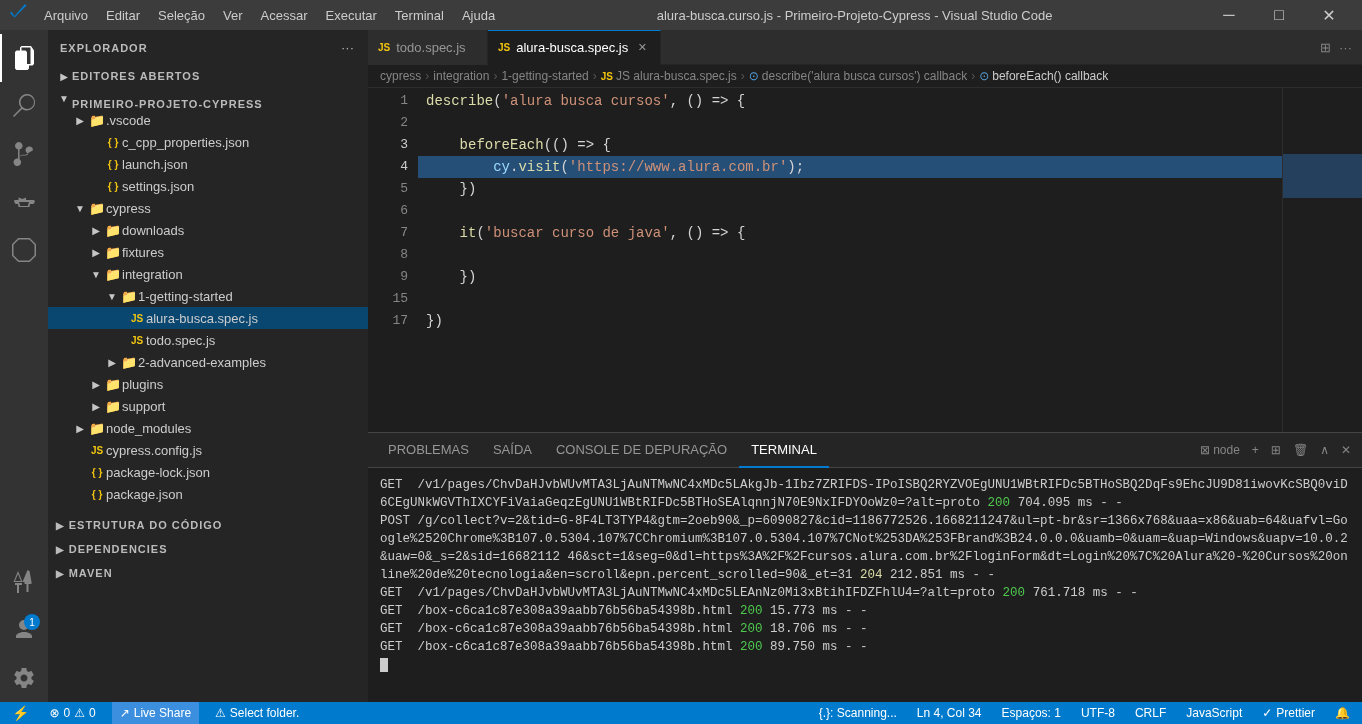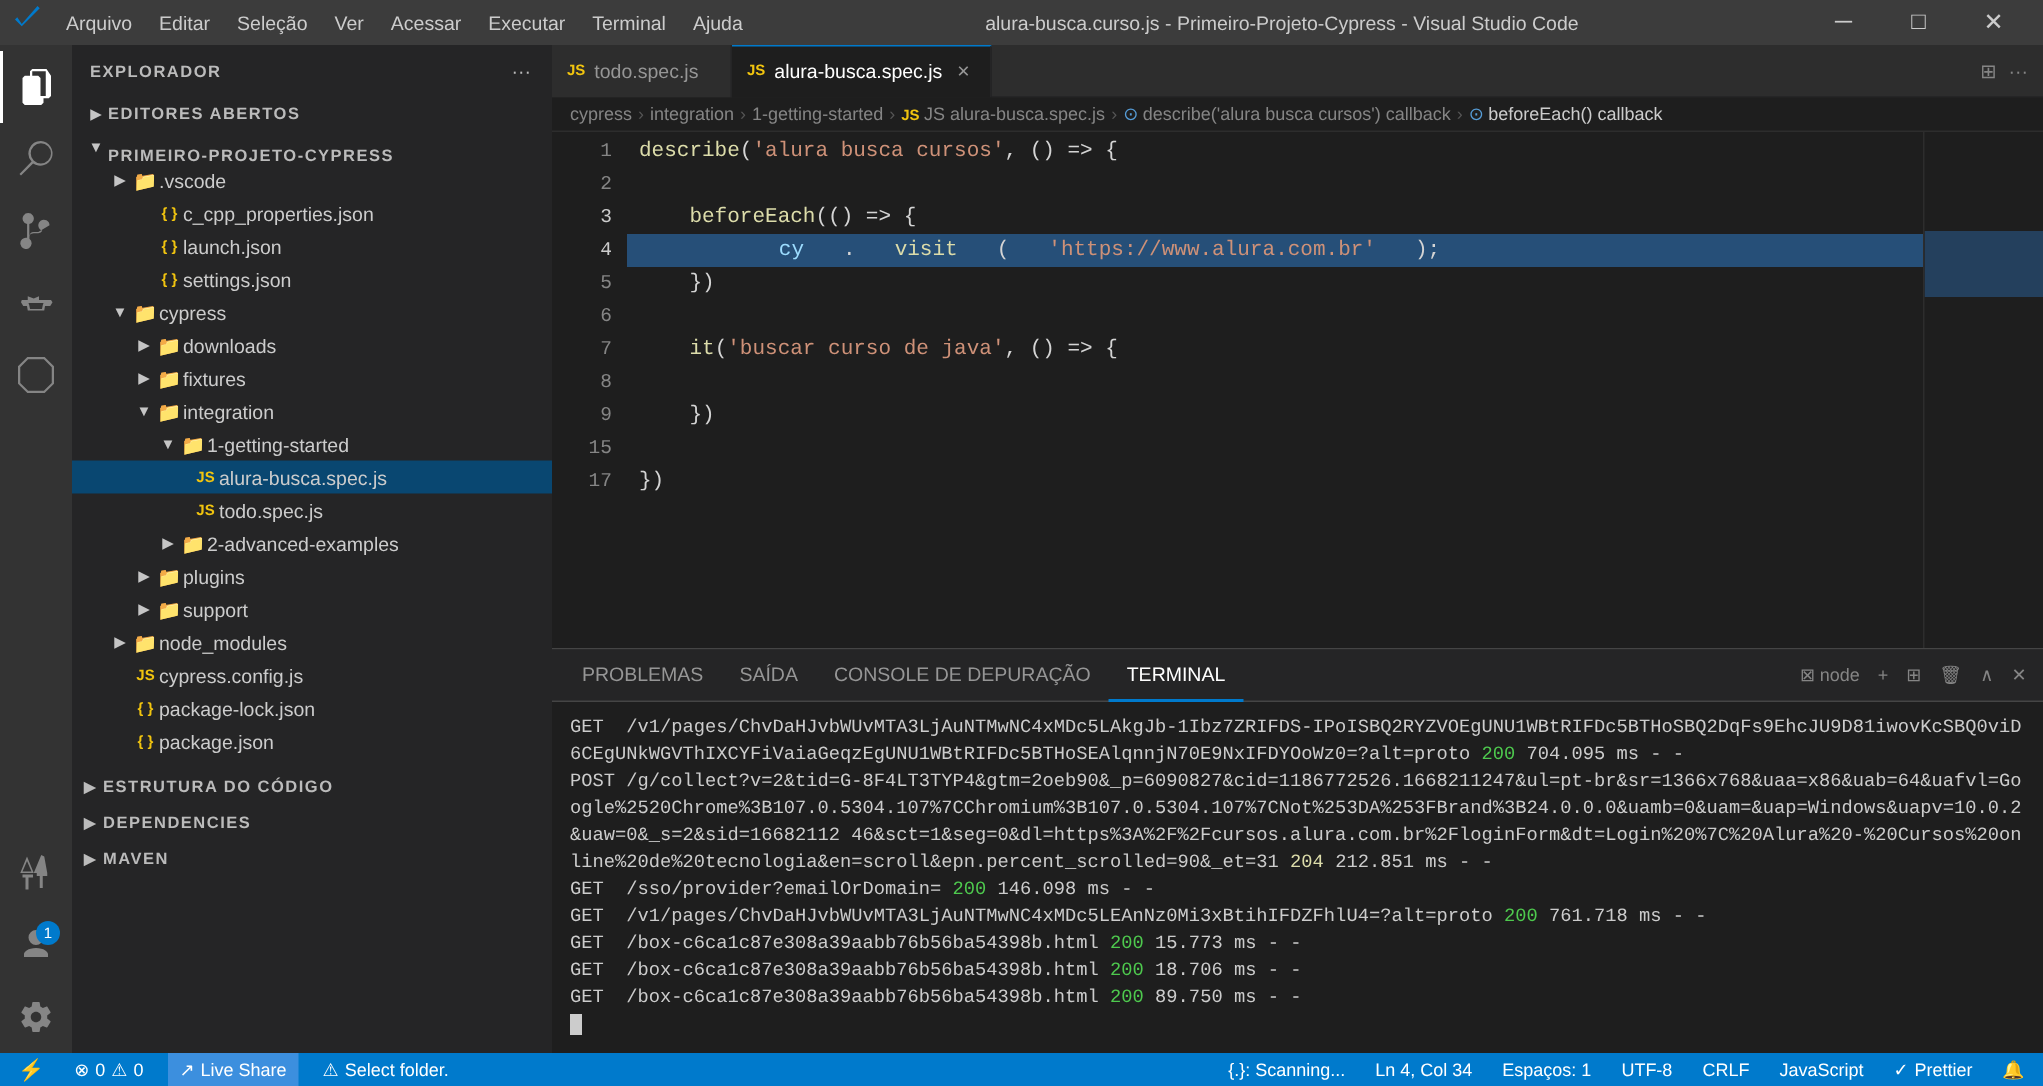--- a/index.html
+++ b/index.html
@@ -59,21 +59,21 @@
     .breadcrumb-sep { color: #555; }
     .breadcrumb-current { color: #cccccc; }
 
     
     .code-editor { flex: 1; display: flex; overflow: hidden; background: #1e1e1e; font-family: 'Consolas', 'Courier New', monospace; font-size: 14px; }
     .line-numbers { width: 50px; text-align: right; padding: 0 10px 0 0; color: #858585; user-select: none; flex-shrink: 0; line-height: 22px; padding-top: 2px; }
     .line-number { height: 22px; display: flex; align-items: center; justify-content: flex-end; font-size: 13px; }
     .line-number.active { color: #cccccc; }
     .code-content { flex: 1; overflow: auto; padding: 2px 0; line-height: 22px; }
     .code-line { height: 22px; display: flex; align-items: center; padding-left: 8px; white-space: pre; }
-    .code-line.highlighted { background: #264f78; gap: 26px; }
+    .code-line.highlighted { background: #264f78; }
     .fn { color: #dcdcaa; }
     .str { color: #ce9178; }
     .punc { color: #d4d4d4; }
     .var { color: #9cdcfe; }
 
     
     .minimap { width: 80px; background: #1e1e1e; border-left: 1px solid #2d2d2d; flex-shrink: 0; position: relative; overflow: hidden; }
 
     
     .terminal-panel { background: #1e1e1e; display: flex; flex-direction: column; flex-shrink: 0; border-top: 1px solid #454545; height: 270px; }
@@ -447,21 +447,20 @@
             <span class="panel-action">+</span>
             <span class="panel-action">⊞</span>
             <span class="panel-action">🗑</span>
             <span class="panel-action">∧</span>
             <span class="panel-action">✕</span>
           </div>
         </div>
         <div class="terminal-body">
           <div class="terminal-line">GET  /v1/pages/ChvDaHJvbWUvMTA3LjAuNTMwNC4xMDc5LAkgJb-1Ibz7ZRIFDS-IPoISBQ2RYZVOEgUNU1WBtRIFDc5BTHoSBQ2DqFs9EhcJU9D81iwovKcSBQ0viD6CEgUNkWGVThIXCYFiVaiaGeqzEgUNU1WBtRIFDc5BTHoSEAlqnnjN70E9NxIFDYOoWz0=?alt=proto <span class="http-200">200</span> 704.095 ms - -</div>
           <div class="terminal-line">POST /g/collect?v=2&amp;tid=G-8F4LT3TYP4&amp;gtm=2oeb90&amp;_p=6090827&amp;cid=1186772526.1668211247&amp;ul=pt-br&amp;sr=1366x768&amp;uaa=x86&amp;uab=64&amp;uafvl=Google%2520Chrome%3B107.0.5304.107%7CChromium%3B107.0.5304.107%7CNot%253DA%253FBrand%3B24.0.0.0&amp;uamb=0&amp;uam=&amp;uap=Windows&amp;uapv=10.0.2&amp;uaw=0&amp;_s=2&amp;sid=16682112 46&amp;sct=1&amp;seg=0&amp;dl=https%3A%2F%2Fcursos.alura.com.br%2FloginForm&amp;dt=Login%20%7C%20Alura%20-%20Cursos%20online%20de%20tecnologia&amp;en=scroll&amp;epn.percent_scrolled=90&amp;_et=31 <span class="http-204">204</span> 212.851 ms - -</div>
-          <div class="terminal-line">GET  /sso/provider?emailOrDomain= <span class="http-200">200</span> 146.098 ms - -</div>
           <div class="terminal-line">GET  /v1/pages/ChvDaHJvbWUvMTA3LjAuNTMwNC4xMDc5LEAnNz0Mi3xBtihIFDZFhlU4=?alt=proto <span class="http-200">200</span> 761.718 ms - -</div>
           <div class="terminal-line">GET  /box-c6ca1c87e308a39aabb76b56ba54398b.html <span class="http-200">200</span> 15.773 ms - -</div>
           <div class="terminal-line">GET  /box-c6ca1c87e308a39aabb76b56ba54398b.html <span class="http-200">200</span> 18.706 ms - -</div>
           <div class="terminal-line">GET  /box-c6ca1c87e308a39aabb76b56ba54398b.html <span class="http-200">200</span> 89.750 ms - -</div>
           <div class="terminal-line"><span class="terminal-cursor"></span></div>
         </div>
       </div>
     </div>
   </div>
 </div>

